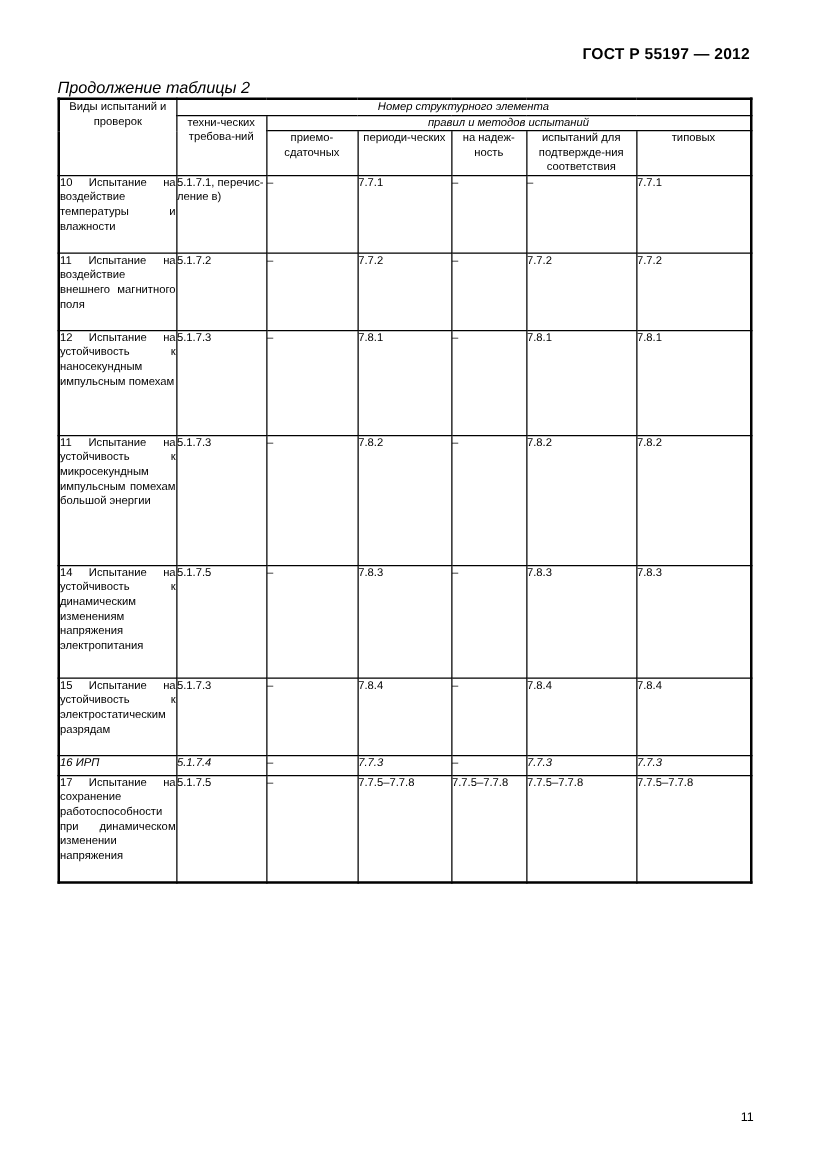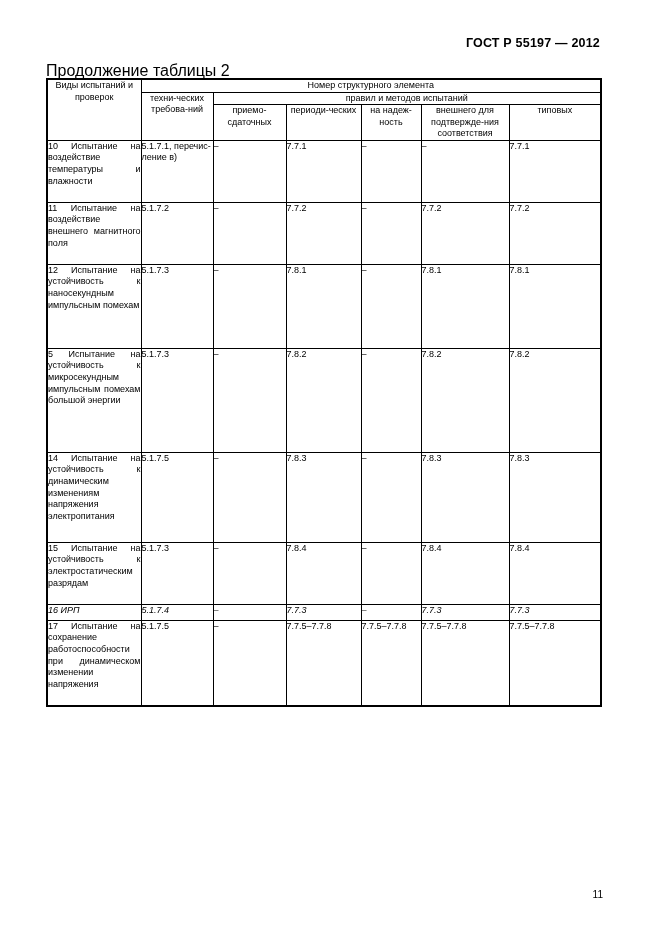--- a/index.html
+++ b/index.html
@@ -30,21 +30,22 @@
     font-size: 12.5px;
     font-weight: bold;
     letter-spacing: 0.2px;
     white-space: nowrap;
   }
 
   .table-caption {
     position: absolute;
     left: 46px;
     top: 62px;
-    font-size: 16px;
+    font-size: 13px;
+    font-style: italic;
     white-space: nowrap;
   }
 
   .tbl-wrap {
     position: absolute;
     left: 46px;
     top: 78px;
     width: 554px;
     border-radius: 20px;
   }
@@ -72,20 +73,21 @@
   th.hcell {
     text-align: center;
     vertical-align: top;
     font-size: 9px;
     line-height: 1.28;
     padding: 2px 2px 3px 2px;
   }
 
   th.hcell-top {
     border-bottom: 1px solid #000;
+    font-style: italic;
   }
 
   td.cell {
     font-size: 9px;
     line-height: 1.30;
     padding: 3px 3px 2px 3px;
   }
 
   td.c-name {
     text-align: justify;
@@ -143,21 +145,21 @@
           <th class="hcell hcell-top" colspan="6">Номер структурного элемента</th>
         </tr>
         <tr>
           <th class="hcell" rowspan="2">техни-ческих требова-ний</th>
           <th class="hcell hcell-top" colspan="5">правил и методов испытаний</th>
         </tr>
         <tr>
           <th class="hcell">приемо-сдаточных</th>
           <th class="hcell">периоди-ческих</th>
           <th class="hcell">на надеж-ность</th>
-          <th class="hcell">внешнего для подтвержде-ния соответствия</th>
+          <th class="hcell">испытаний для подтвержде-ния соответствия</th>
           <th class="hcell">типовых</th>
         </tr>
       </thead>
       <tbody id="tbody">
           <tr style="height: 62px;">
             <td class="cell c-name">10 Испытание на воздействие температуры  и влажности</td>
             <td class="cell c-num">5.1.7.1, перечис-ление в)</td>
             <td class="cell c-num">–</td>
             <td class="cell c-num">7.7.1</td>
             <td class="cell c-num">–</td>
@@ -176,21 +178,21 @@
           <tr style="height: 84px;">
             <td class="cell c-name">12 Испытание на устойчивость к наносекундным импульсным помехам</td>
             <td class="cell c-num">5.1.7.3</td>
             <td class="cell c-num">–</td>
             <td class="cell c-num">7.8.1</td>
             <td class="cell c-num">–</td>
             <td class="cell c-num">7.8.1</td>
             <td class="cell c-num">7.8.1</td>
           </tr>
           <tr style="height: 104px;">
-            <td class="cell c-name">5 Испытание на устойчивость к микросекундным импульсным помехам большой энергии</td>
+            <td class="cell c-name">11 Испытание на устойчивость к микросекундным импульсным помехам большой энергии</td>
             <td class="cell c-num">5.1.7.3</td>
             <td class="cell c-num">–</td>
             <td class="cell c-num">7.8.2</td>
             <td class="cell c-num">–</td>
             <td class="cell c-num">7.8.2</td>
             <td class="cell c-num">7.8.2</td>
           </tr>
           <tr style="height: 90px;">
             <td class="cell c-name">14 Испытание на устойчивость к динамическим изменениям напряжения электропитания</td>
             <td class="cell c-num">5.1.7.5</td>

